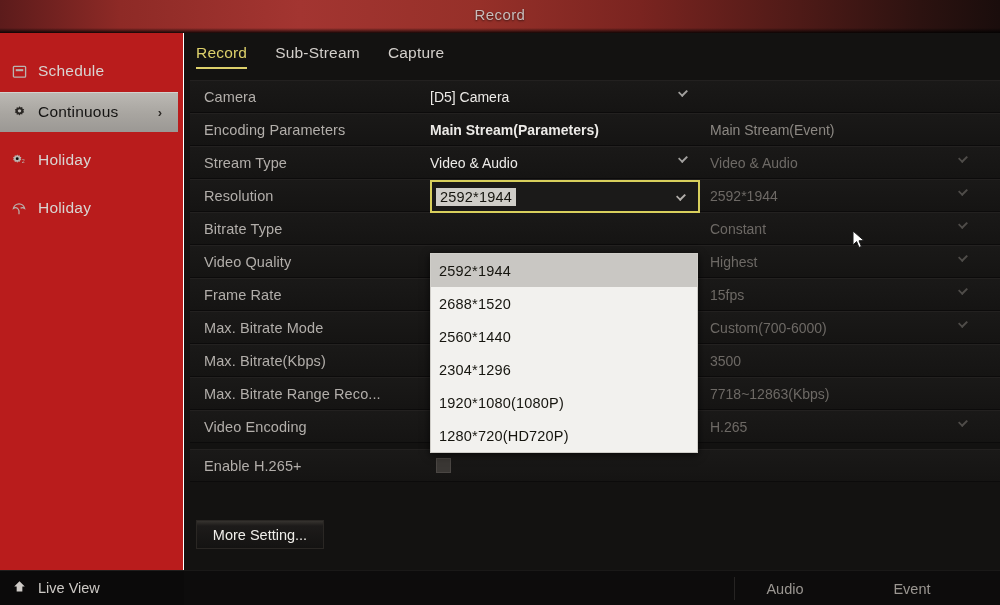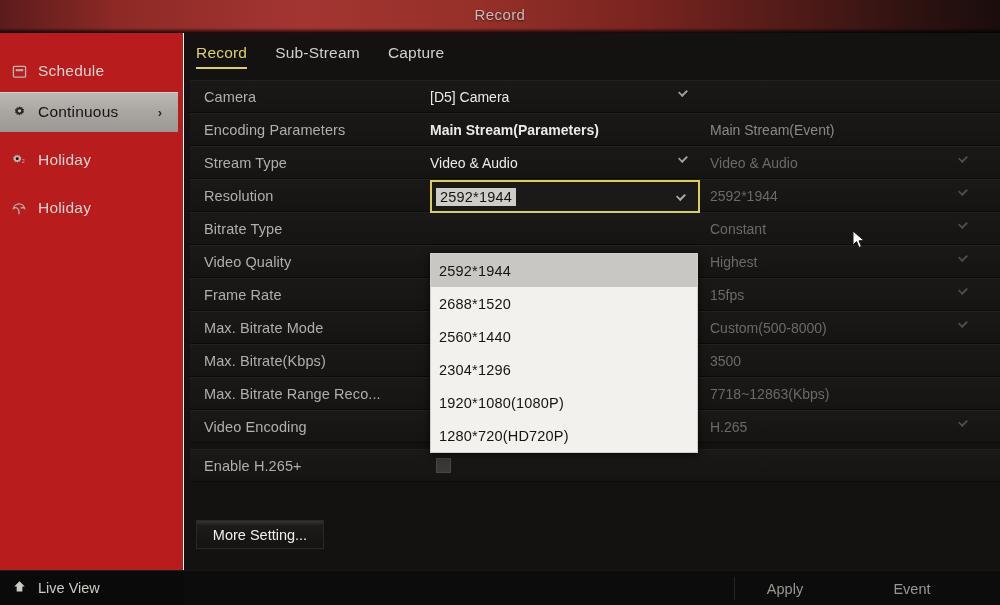--- a/index.html
+++ b/index.html
@@ -287,21 +287,21 @@
         <div class="cell event">
           <span>15fps</span>
           <span class="chevdown"></span>
         </div>
       </div>
 
       <div class="row">
         <div class="label">Max. Bitrate Mode</div>
         <div class="cell main"></div>
         <div class="cell event">
-          <span>Custom(500-8000)</span>
+          <span>Custom(700-6000)</span>
           <span class="chevdown"></span>
         </div>
       </div>
 
       <div class="row">
         <div class="label">Max. Bitrate(Kbps)</div>
         <div class="cell main"></div>
         <div class="cell event">
           <span>3500</span>
         </div>
@@ -349,16 +349,16 @@
       <svg width="14" height="20" viewBox="0 0 14 20">
         <path d="M1 1 L1 15 L4.6 11.6 L7 17.5 L9.4 16.4 L7 10.8 L12 10.6 Z" fill="#ffffff" stroke="#1a1a1a" stroke-width="1"></path>
       </svg>
     </div>
 
     <div class="more-btn">More Setting...</div>
   </div>
 
   <div class="bottombar">
     <div class="sep" style="left:550px"></div>
-    <div class="bb-btn" style="left:553px">Apply</div>
+    <div class="bb-btn" style="left:553px">Audio</div>
     <div class="bb-btn" style="left:680px">Event</div>
   </div>
 </div>
 
 </body></html>

